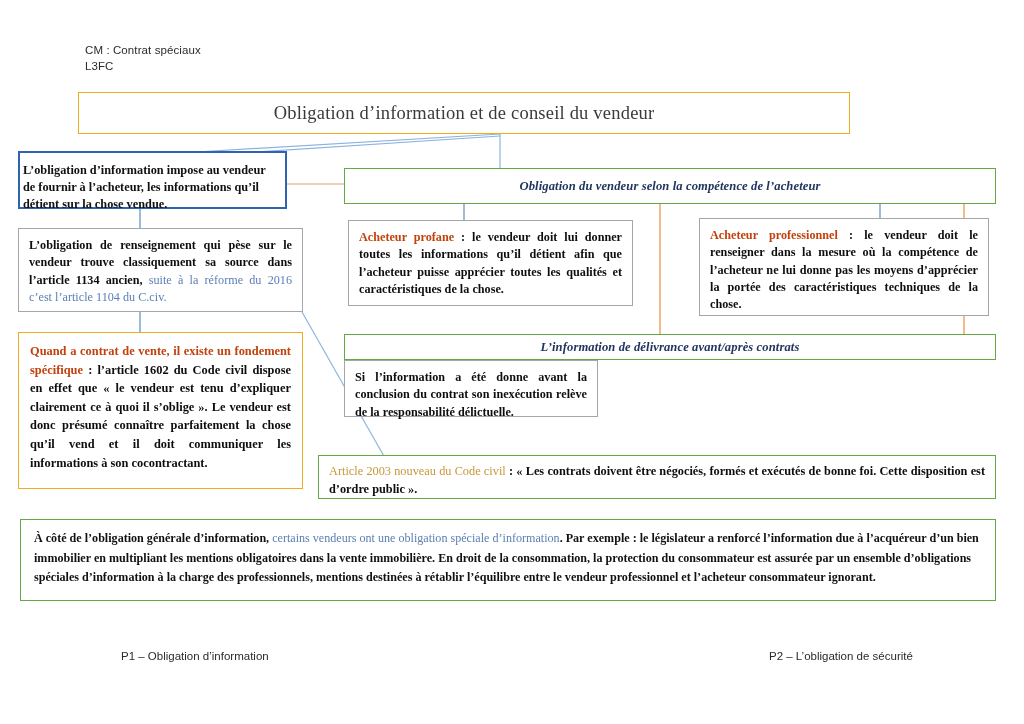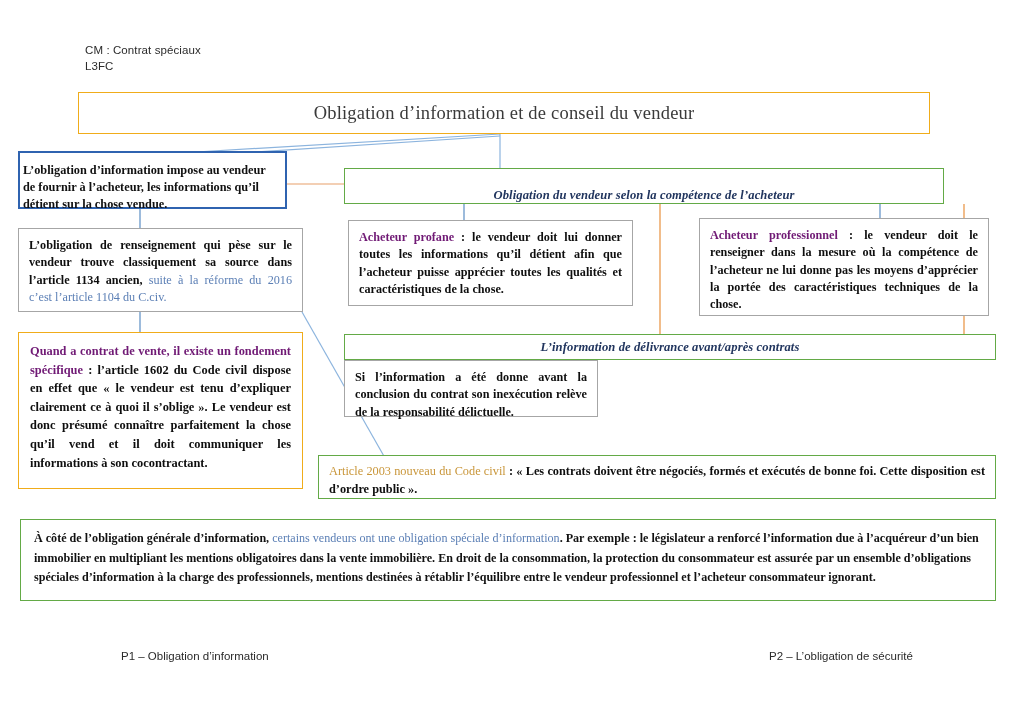--- a/index.html
+++ b/index.html
@@ -105,21 +105,21 @@
   }
   .green-box .body {
     display: block;
     font-size: 12.3px;
     font-weight: bold;
     line-height: 1.45;
     color: #0e0e0e;
     padding: 7px 10px;
     text-align: justify;
   }
-  .accent-slate  { color: #701a75; font-weight: bold; }
+  .accent-slate  { color: #c2410c; font-weight: bold; }
   .accent-orange { color: #c9963a; font-weight: normal; }
   .accent-link   { color: #5b7fb5; font-weight: normal; }
 
   
   .summary .t {
     display: block;
     font-size: 12.1px;
     font-weight: bold;
     line-height: 1.62;
     color: #111;
@@ -164,37 +164,37 @@
 
     <line x1="660" y1="204" x2="660" y2="334" stroke="#e8903d" stroke-width="1.2"></line>
 
     <line x1="964" y1="204" x2="964" y2="218" stroke="#e8903d" stroke-width="1.2"></line>
     <line x1="964" y1="316" x2="964" y2="334" stroke="#e8903d" stroke-width="1.2"></line>
   </svg>
 
   <div class="hdr-note" style="left:85px; top:44px;">CM : Contrat spéciaux</div>
   <div class="hdr-note" style="left:85px; top:60px;">L3FC</div>
 
-  <div class="box title-box" style="left:78px; top:92px; width:852px; height:42px;">
+  <div class="box title-box" style="left:78px; top:92px; width:772px; height:42px;">
     <span class="t">Obligation d’information et de conseil du vendeur</span>
   </div>
 
   <div class="box blue-box" style="left:18px; top:151px; width:269px; height:58px;">
     <span class="t">L’obligation d’information impose au vendeur de fournir à l’acheteur, les informations qu’il détient sur la chose vendue.</span>
   </div>
 
   <div class="box grey-box" style="left:18px; top:228px; width:285px; height:84px;">
     <span class="t"><span>L’obligation de renseignement qui pèse sur le vendeur trouve classiquement sa source dans l’article 1134 ancien,</span> <span class="accent-link">suite à la réforme du 2016 c’est l’article 1104 du C.civ.</span></span>
   </div>
 
   <div class="box yellow-box" style="left:18px; top:332px; width:285px; height:157px;">
     <span class="t"><span class="accent-slate">Quand a contrat de vente, il existe un fondement spécifique</span><span> : l’article 1602 du Code civil dispose en effet que « le vendeur est tenu d’expliquer clairement ce à quoi il s’oblige ». Le vendeur est donc présumé connaître parfaitement la chose qu’il vend et il doit communiquer les informations à son cocontractant.</span></span>
   </div>
 
-  <div class="box green-box green-hdr" style="left:344px; top:168px; width:600px; height:36px;align-items:flex-end;">
+  <div class="box green-box green-hdr" style="left:344px; top:168px; width:652px; height:36px;">
     <span class="t">Obligation du vendeur selon la compétence de l’acheteur</span>
   </div>
 
   <div class="box grey-box" style="left:348px; top:220px; width:285px; height:86px;">
     <span class="t"><span class="accent-slate">Acheteur    profane</span><span> : le vendeur doit lui donner toutes les informations qu’il détient afin que l’acheteur puisse apprécier toutes les qualités et caractéristiques de la chose.</span></span>
   </div>
 
   <div class="box grey-box" style="left:699px; top:218px; width:290px; height:98px;">
     <span class="t"><span class="accent-slate">Acheteur professionnel</span><span> : le vendeur doit le renseigner dans la mesure où la compétence de l’acheteur ne lui donne pas les moyens d’apprécier la portée des caractéristiques techniques de la chose.</span></span>
   </div>

